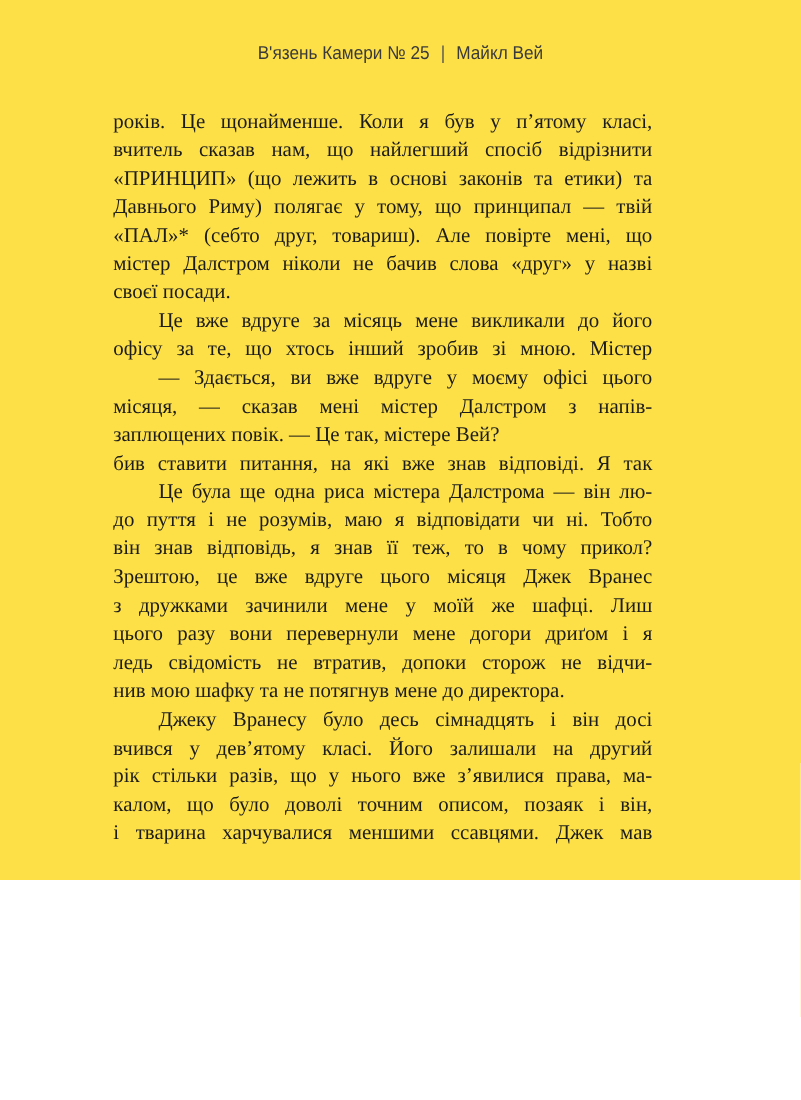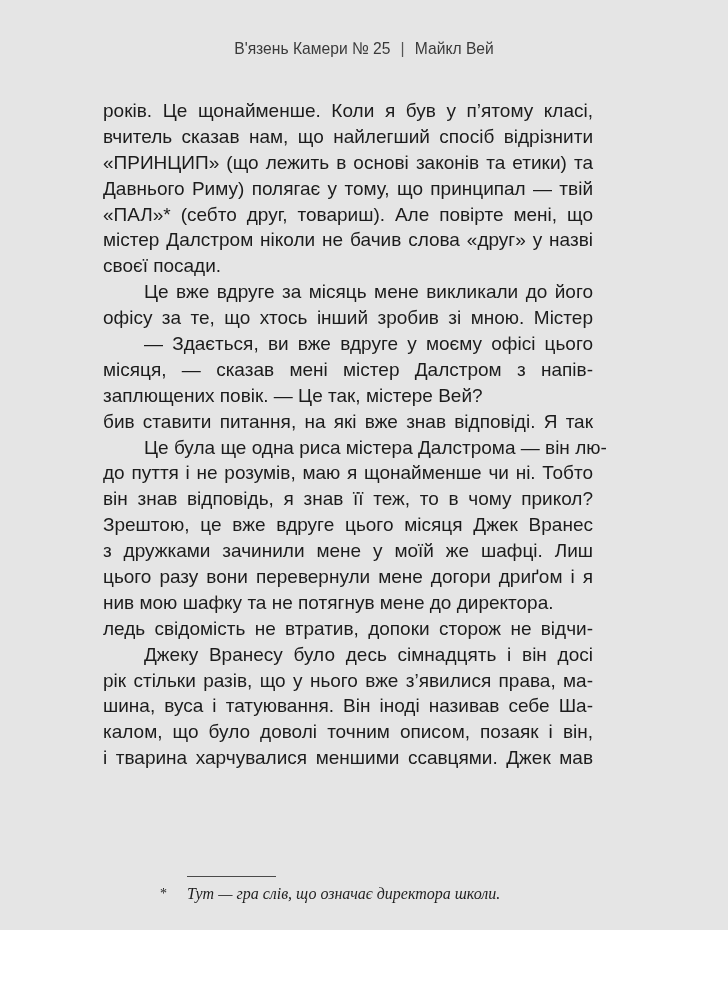--- a/index.html
+++ b/index.html
@@ -3,22 +3,22 @@
 <meta charset="utf-8">
 <style>
   html, body {
     margin: 0;
     padding: 0;
     background: #ffffff;
   }
   .book-page {
     position: relative;
     width: 728px;
-    height: 930px;
-    background: #e5e5e5;
+    height: 800px;
+    background: #fde047;
     overflow: hidden;
     font-family: "Liberation Serif", serif;
   }
   
   .running-header {
     position: absolute;
     top: 40px;
     left: 0;
     width: 728px;
     display: flex;
@@ -36,21 +36,21 @@
   .running-header .sep {
     color: #555555;
     font-weight: 300;
   }
   
   .text-block {
     position: absolute;
     left: 103px;
     top: 98px;
     width: 490px;
-    font-family: Liberation Sans, sans-serif;
+    font-family: Liberation Serif, serif;
     font-size: 19px;
     line-height: 25.9px;
     color: #1c1c1c;
   }
   .text-block .line {
     height: 25.9px;
     text-align: justify;
     text-align-last: justify;
     text-justify: inter-word;
     white-space: nowrap;
@@ -125,30 +125,30 @@
       <div class="line">«ПАЛ»* (себто друг, товариш). Але повірте мені, що</div>
       <div class="line">містер Далстром ніколи не бачив слова «друг» у назві</div>
       <div class="line lastline">своєї посади.</div>
       <div class="line indent">Це вже вдруге за місяць мене викликали до його</div>
       <div class="line">офісу за те, що хтось інший зробив зі мною. Містер</div>
       <div class="line indent">— Здається, ви вже вдруге у моєму офісі цього</div>
       <div class="line">місяця, — сказав мені містер Далстром з напів-</div>
       <div class="line lastline">заплющених повік. — Це так, містере Вей?</div>
       <div class="line">бив ставити питання, на які вже знав відповіді. Я так</div>
       <div class="line indent">Це була ще одна риса містера Далстрома — він лю-</div>
-      <div class="line">до пуття і не розумів, маю я щонайменше чи ні. Тобто</div>
+      <div class="line">до пуття і не розумів, маю я відповідати чи ні. Тобто</div>
       <div class="line">він знав відповідь, я знав її теж, то в чому прикол?</div>
       <div class="line">Зрештою, це вже вдруге цього місяця Джек Вранес</div>
       <div class="line">з дружками зачинили мене у моїй же шафці. Лиш</div>
       <div class="line">цього разу вони перевернули мене догори дриґом і я</div>
+      <div class="line">ледь свідомість не втратив, допоки сторож не відчи-</div>
       <div class="line lastline">нив мою шафку та не потягнув мене до директора.</div>
-      <div class="line">ледь свідомість не втратив, допоки сторож не відчи-</div>
       <div class="line indent">Джеку Вранесу було десь сімнадцять і він досі</div>
+      <div class="line">вчився у дев’ятому класі. Його залишали на другий</div>
       <div class="line">рік стільки разів, що у нього вже з’явилися права, ма-</div>
-      <div class="line">шина, вуса і татуювання. Він іноді називав себе Ша-</div>
       <div class="line">калом, що було доволі точним описом, позаяк і він,</div>
       <div class="line">і тварина харчувалися меншими ссавцями. Джек мав</div>
     </div>
 
   <div class="footnote-rule"></div>
 
   <div class="footnote">
     <span class="fn-marker">*</span>
     <span class="fn-text">Тут — гра слів, що означає директора школи.</span>
   </div>

